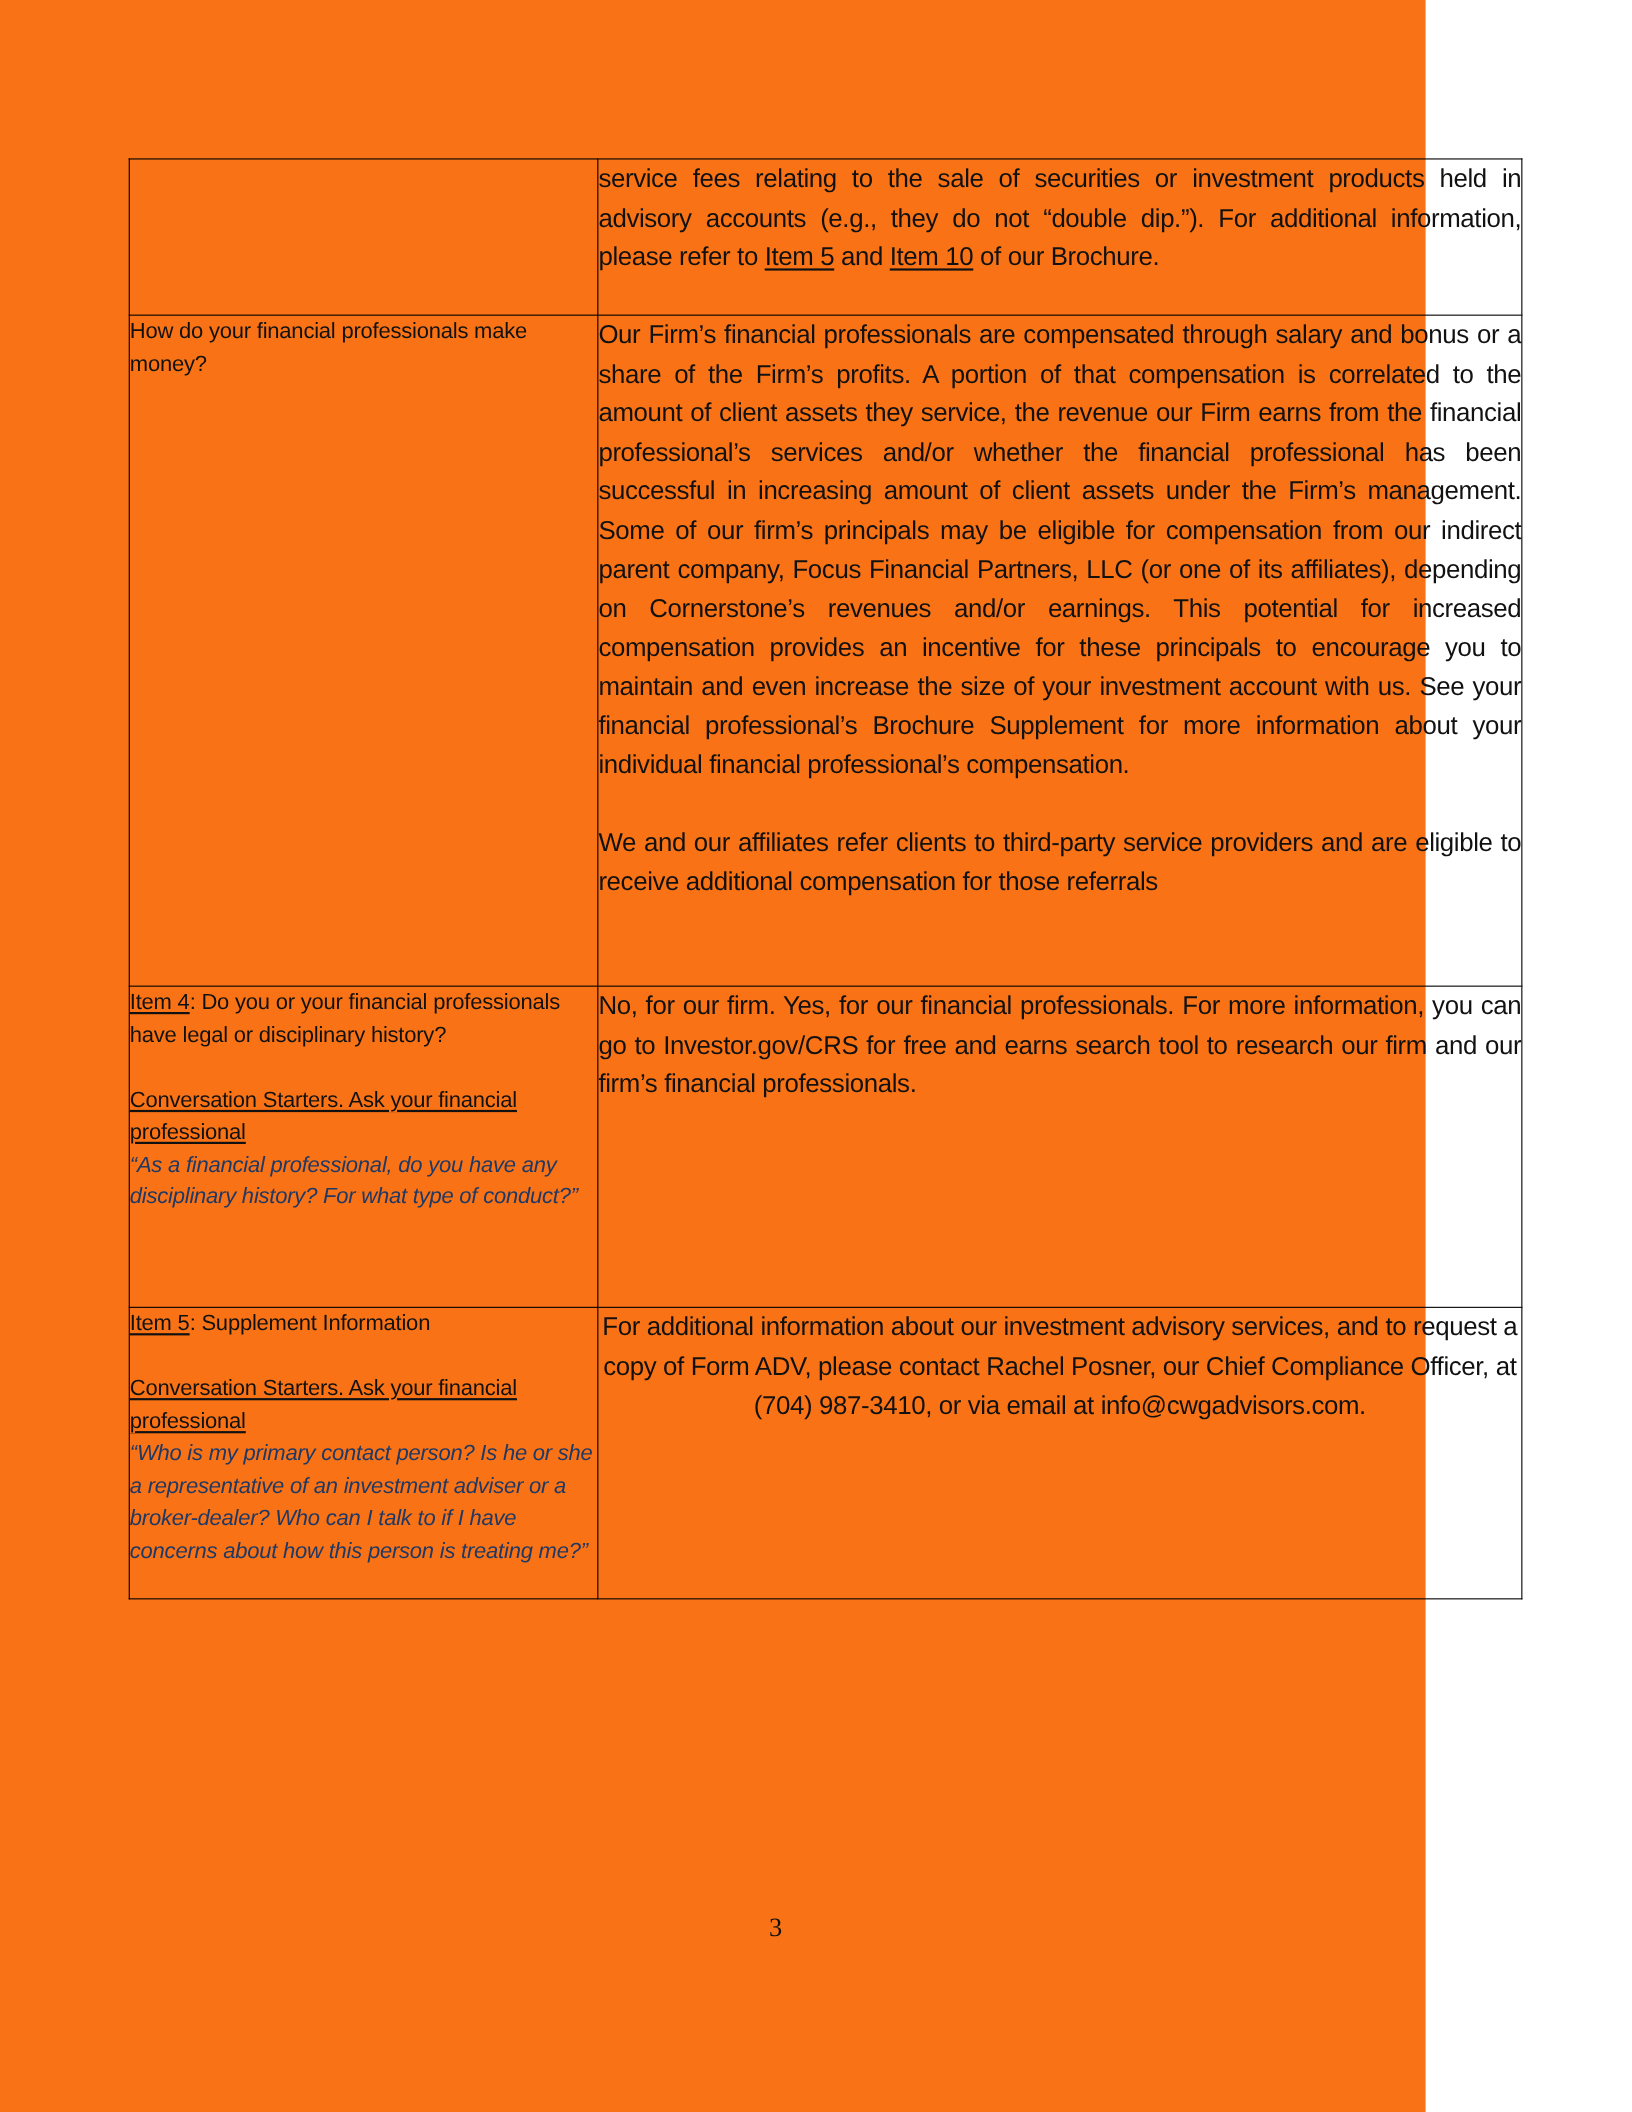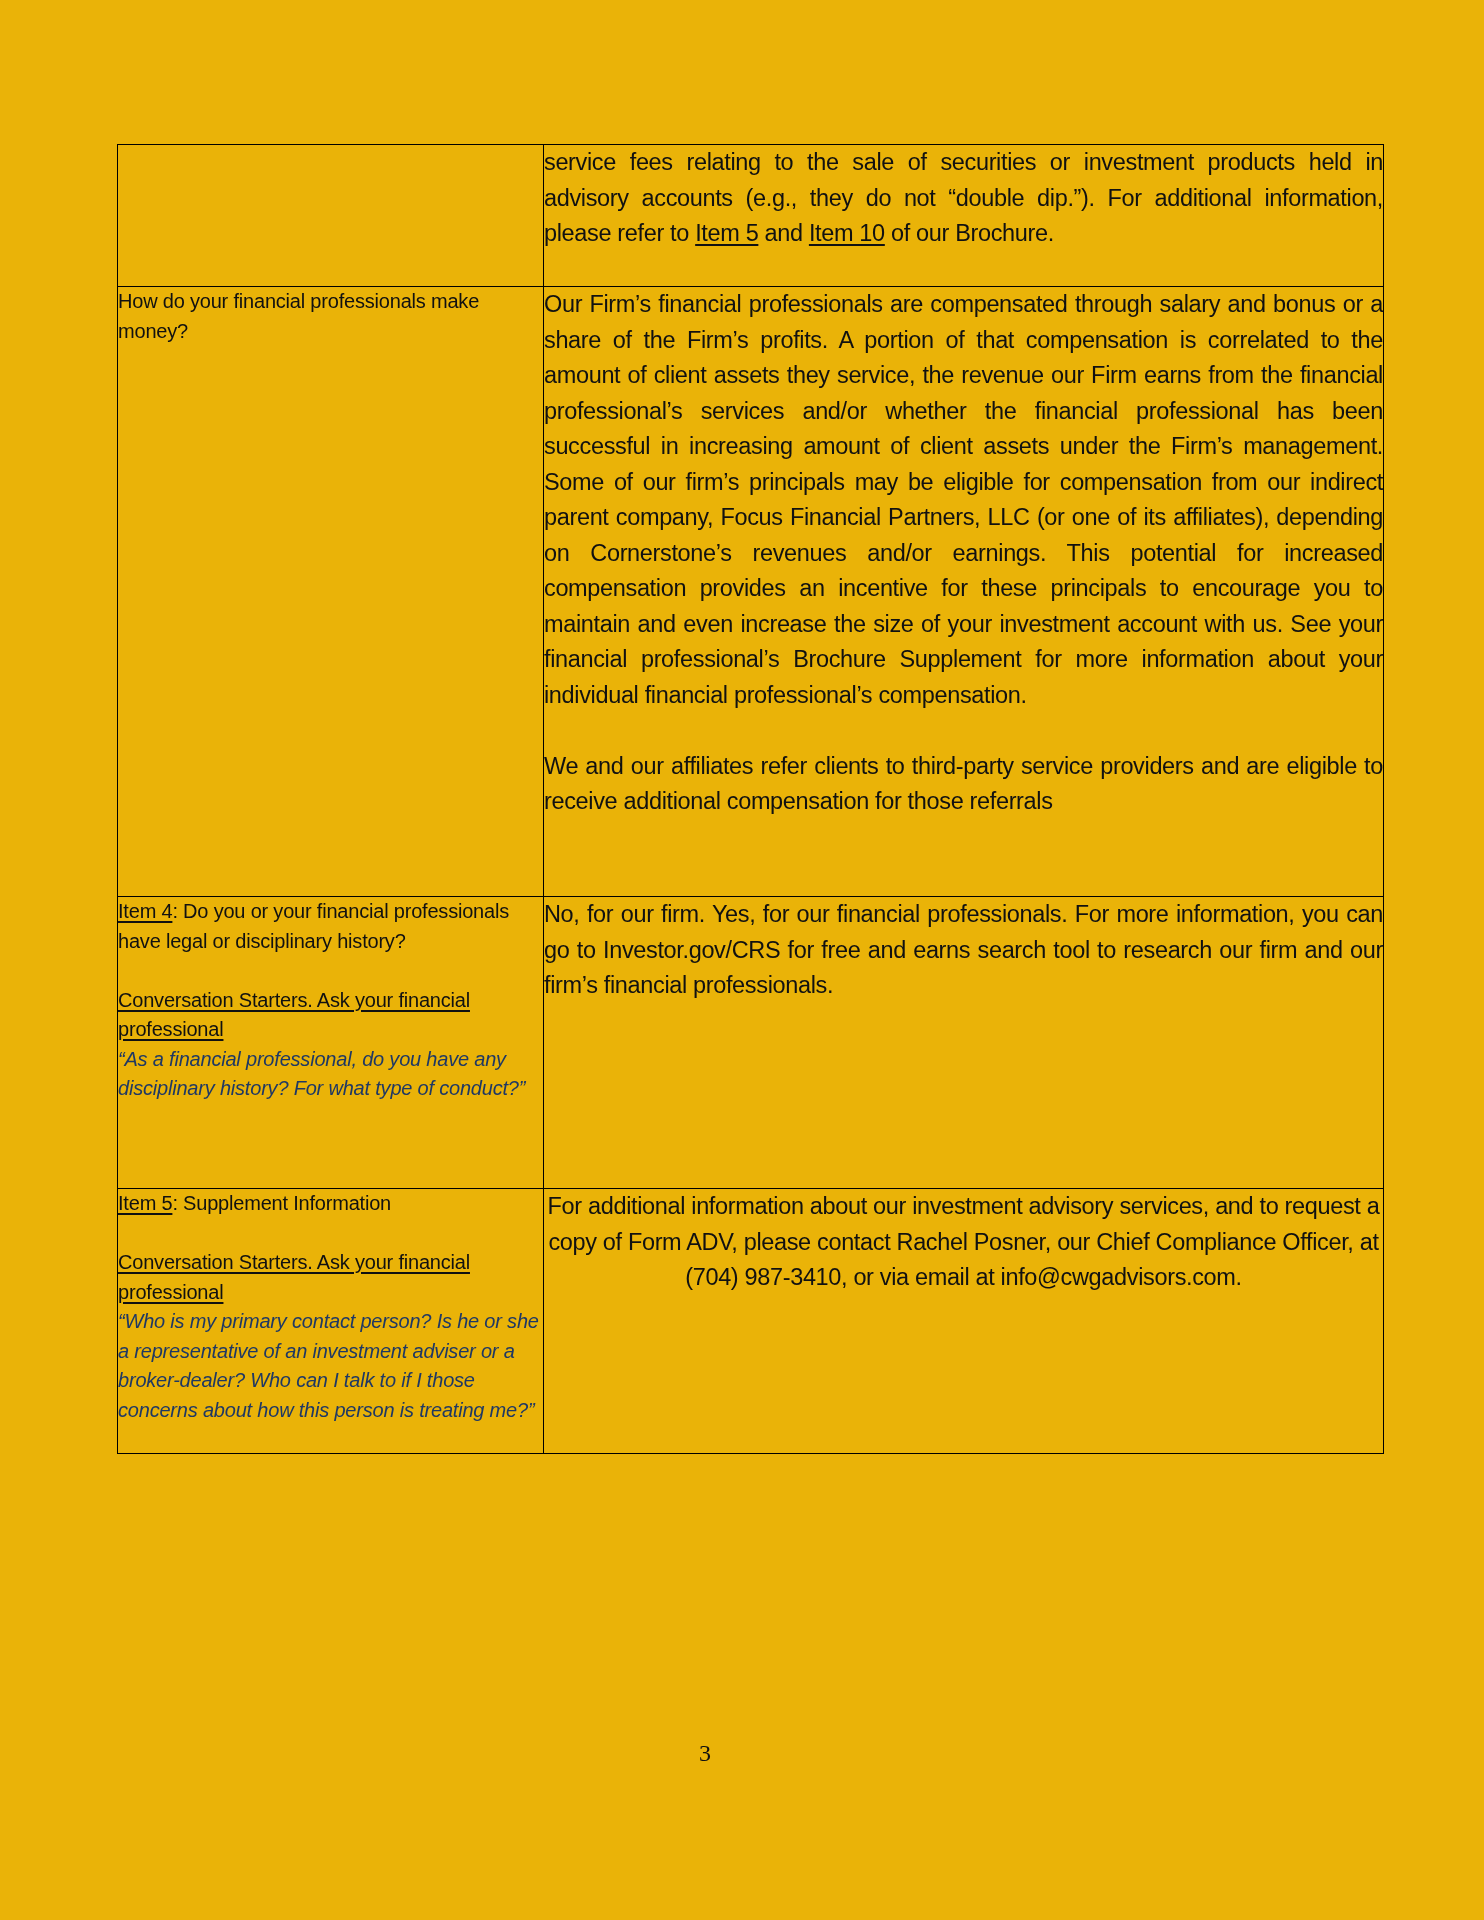--- a/index.html
+++ b/index.html
@@ -1,17 +1,17 @@
 <!DOCTYPE html>
 <html><head>
 <meta charset="utf-8">
 <style>
   html, body { margin: 0; padding: 0; background: #ffffff; }
   body { width: 1484px; height: 1920px; position: relative; overflow: hidden; }
-  .page { position: absolute; left: 0; top: 0; width: 1484px; height: 1920px; background: #eab308; }
+  .page { position: absolute; left: 0; top: 0; width: 1296px; height: 1920px; background: #f97316; }
   .crs-table {
     position: absolute; left: 117px; top: 144px; width: 1266px;
     border-collapse: collapse; table-layout: fixed;
     font-family: "Liberation Sans", sans-serif; color: #111;
   }
   .crs-table td { border: 1.5px solid #000; vertical-align: top; padding: 0; }
   .col-left { width: 426px; }
   .col-right { width: 840px; }
   .left-cell { padding: 2px 12px 4px 15px; font-size: 20px; line-height: 29.5px; letter-spacing: -0.2px; }
   .right-cell { padding: 0 14px 0 12px; font-size: 23.5px; line-height: 35.5px; text-align: justify; letter-spacing: -0.35px; }
@@ -68,21 +68,21 @@
       <td class="right-cell">
         <div>No, for our firm.  Yes, for our financial professionals.  For more information, you can go to Investor.gov/CRS for free and earns search tool to research our firm and our firm’s financial professionals.</div>
       </td>
     </tr>
 
     <tr class="row4">
       <td class="left-cell">
         <div><span class="u">Item 5</span><span>:  Supplement Information</span></div>
         <div class="gap"></div>
         <div class="u">Conversation Starters. Ask your financial professional</div>
-        <div class="q">“Who is my primary contact person? Is he or she a representative of an investment adviser or a broker-dealer? Who can I talk to if I those concerns about how this person is treating me?”</div>
+        <div class="q">“Who is my primary contact person? Is he or she a representative of an investment adviser or a broker-dealer? Who can I talk to if I have concerns about how this person is treating me?”</div>
       </td>
       <td class="right-cell ragged">
         <div>For additional information about our investment advisory services, and to request a copy of Form ADV, please contact Rachel Posner, our Chief Compliance Officer, at (704) 987-3410, or via email at info@cwgadvisors.com.</div>
       </td>
     </tr>
   </tbody>
     </table>
 
   <div class="page-number">3</div>
 </div>

